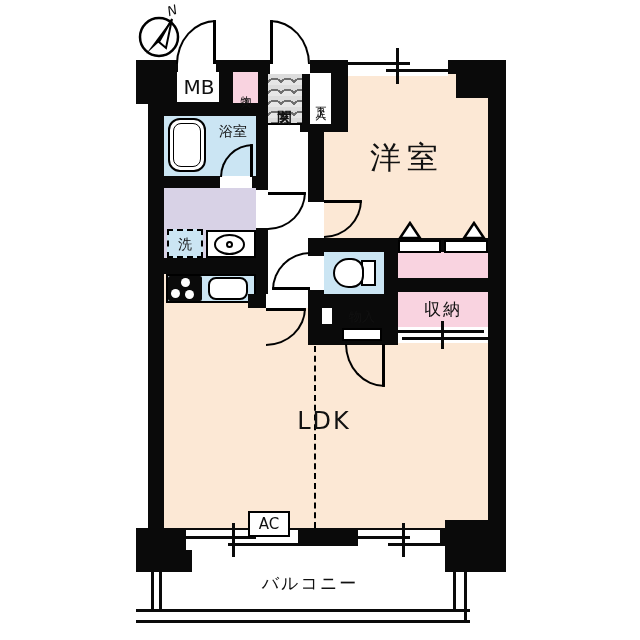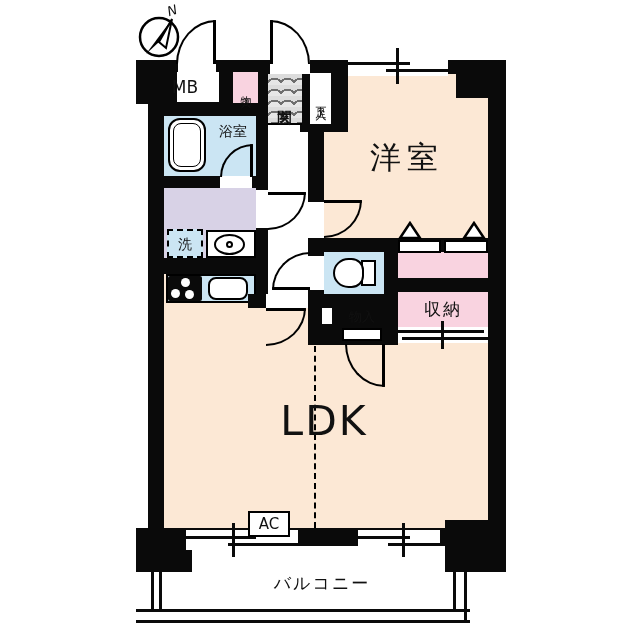--- a/index.html
+++ b/index.html
@@ -162,33 +162,33 @@
     <polygon points="40,15 14,50 27,38" fill="#000"></polygon>
     <polygon points="40,15 27,38 34,44" fill="#fff" stroke="#000" stroke-width="2"></polygon>
   </svg>
   <div class="lbl" style="left:160px;top:2px;width:24px;height:16px;font-size:13px;font-style:italic;transform:rotate(-18deg);">
       <span>N</span>
     </div>
 
   <div class="lbl" style="left:342px;top:138px;width:130px;height:38px;font-size:31px;letter-spacing:6px;">
       <span>洋室</span>
     </div>
-  <div class="lbl" style="left:262px;top:403px;width:124px;height:36px;font-size:41px;letter-spacing:2px;">
+  <div class="lbl" style="left:262px;top:403px;width:124px;height:36px;font-size:24px;letter-spacing:2px;">
       <span>LDK</span>
     </div>
-  <div class="lbl" style="left:242px;top:571px;width:160px;height:24px;font-size:17px;letter-spacing:2px;">
+  <div class="lbl" style="left:230px;top:571px;width:160px;height:24px;font-size:17px;letter-spacing:2px;">
       <span>バルコニー</span>
     </div>
   <div class="lbl" style="left:210px;top:122px;width:46px;height:18px;font-size:14px;">
       <span>浴室</span>
     </div>
   <div class="lbl" style="left:169px;top:232px;width:32px;height:24px;font-size:14px;">
       <span>洗</span>
     </div>
-  <div class="lbl" style="left:164px;top:73px;width:42px;height:28px;font-size:17px;">
+  <div class="lbl" style="left:178px;top:73px;width:42px;height:28px;font-size:20px;">
       <span>MB</span>
     </div>
   <div class="lbl vtext" style="left:233px;top:73px;width:25px;height:30px;font-size:11px;">
       <span>物入</span>
     </div>
   <div class="lbl vtext" style="left:270px;top:76px;width:30px;height:46px;font-size:14px;font-weight:bold;">
       <span>玄関</span>
     </div>
   <div class="lbl vtext" style="left:310px;top:74px;width:21px;height:50px;font-size:11px;">
       <span>下足入</span>

